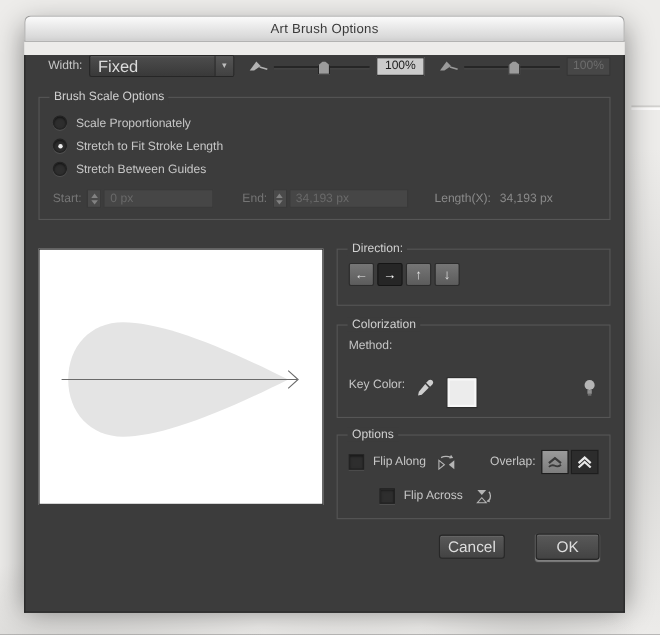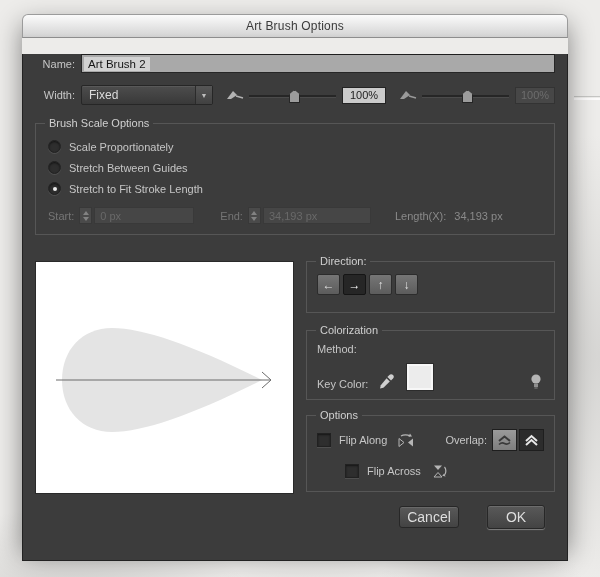--- a/index.html
+++ b/index.html
@@ -34,21 +34,21 @@
   .name-row .lbl{width:40px;text-align:right;margin-right:6px;}
   .name-input{flex:1;height:17px;background:#a9a9a9;border:1px solid #262626;
     border-top-color:#1f1f1f;display:flex;align-items:center;padding:0 2px;}
   .name-sel{background:#d2d2d2;color:#161616;font-size:11.5px;padding:1px 4px;}
 
   .width-row{margin-top:12px;}
   .width-row .lbl{width:40px;text-align:right;margin-right:6px;}
   .dropdown{height:18px;background:linear-gradient(#4d4d4d,#393939);
     border:1px solid #262626;border-radius:2px;display:flex;align-items:center;
     box-shadow:inset 0 1px 0 rgba(255,255,255,0.07);}
-  .dropdown .dd-text{flex:1;font-size:12px;color:#dcdcdc;padding:0 7px;white-space:nowrap;overflow:hidden;}
+  .dropdown .dd-text{flex:1;font-size:15px;color:#dcdcdc;padding:0 7px;white-space:nowrap;overflow:hidden;}
   .dropdown .dd-arrow{width:16px;height:100%;border-left:1px solid #2b2b2b;
     display:flex;align-items:center;justify-content:center;color:#bdbdbd;font-size:7px;
     background:linear-gradient(#565656,#414141);}
   .dd-width{width:130px;}
 
   .pen-ico{width:19px;height:16px;margin:0 5px 0 12px;flex:none;}
   .slider{position:relative;flex:1;height:16px;}
   .slider .track{position:absolute;left:0;right:0;top:8px;height:2px;background:#262626;
     box-shadow:0 1px 0 rgba(255,255,255,0.08);}
   .slider .thumb{position:absolute;top:3px;left:46%;width:9px;height:11px;background:#9c9c9c;
@@ -88,21 +88,21 @@
   .dir-btns{display:flex;gap:3px;}
   .dir-btn{width:21px;height:19px;background:linear-gradient(#767676,#5c5c5c);
     border:1px solid #2c2c2c;border-radius:2px;display:flex;align-items:center;justify-content:center;
     color:#e3e3e3;font-size:12px;line-height:1;cursor:default;}
   .dir-btn.selected{background:#262626;color:#ffffff;border-color:#151515;}
 
   .grp-color{margin-top:17px;padding:12px 8px 9px 10px;}
   .method-row{display:flex;align-items:center;}
   .method-row .lbl{margin-right:7px;}
   .dd-method{flex:1;}
-  .keycolor-row{display:flex;align-items:flex-end;margin-top:9px;}
+  .keycolor-row{display:flex;align-items:flex-start;margin-top:24px;}
   .keycolor-row .lbl{margin-right:8px;}
   .swatch{width:22px;height:22px;background:#ececec;border:2px solid #f7f7f7;
     box-shadow:0 0 0 1px #2c2c2c;margin-left:12px;}
   .eyedropper{width:17px;height:17px;margin-left:2px;}
   .bulb{width:12px;height:17px;margin-left:auto;margin-right:4px;}
 
   .grp-opts{margin-top:15px;padding:13px 10px 9px 10px;}
   .opt-row{display:flex;align-items:center;height:22px;}
   .opt-row + .opt-row{margin-top:9px;padding-left:28px;}
   .checkbox{width:12px;height:12px;background:#2e2e2e;border:1px solid #212121;margin-right:8px;
@@ -127,26 +127,20 @@
 
 <div class="bg-seam-h"></div>
 <div class="bg-seam-h2"></div>
 
 <div class="dialog">
   <div class="titlebar">
     <span class="title">Art Brush Options</span>
   </div>
   <div class="dlg-body">
 
-    <div class="row name-row">
-      <span class="lbl">Name:</span>
-      <div class="name-input">
-        <span class="name-sel">Art Brush 2</span>
-      </div>
-    </div>
 
     <div class="row width-row">
       <span class="lbl">Width:</span>
       <div class="dropdown dd-width">
         <span class="dd-text">Fixed</span>
         <span class="dd-arrow">▼</span>
       </div>
       <svg class="pen-ico" viewBox="0 0 19 16">
         <path d="M2 12 L8 4 L12 8 L6 12 Z" fill="#b3b3b3"></path>
         <path d="M11 9 L18 11" stroke="#b3b3b3" stroke-width="1.4" fill="none"></path>
@@ -172,28 +166,28 @@
     </div>
 
     <div class="group grp-scale">
       <span class="legend">Brush Scale Options</span>
 
       <div class="radio-row">
         <span class="radio"></span>
         <span class="lbl">Scale Proportionately</span>
       </div>
       <div class="radio-row">
-        <span class="radio"></span>
-        <span class="lbl">Stretch Between Guides</span>
-      </div>
-      <div class="radio-row">
         <span class="radio checked">
             <span class="dot"></span>
           </span>
         <span class="lbl">Stretch to Fit Stroke Length</span>
+      </div>
+      <div class="radio-row">
+        <span class="radio"></span>
+        <span class="lbl">Stretch Between Guides</span>
       </div>
 
       <div class="startend">
         <span class="lbl-dis">Start:</span>
         <span class="stepper">
           <span class="tri up"></span>
             <span class="tri down"></span>
         </span>
         <div class="dis-field f-start">
           <span>0 px</span>

